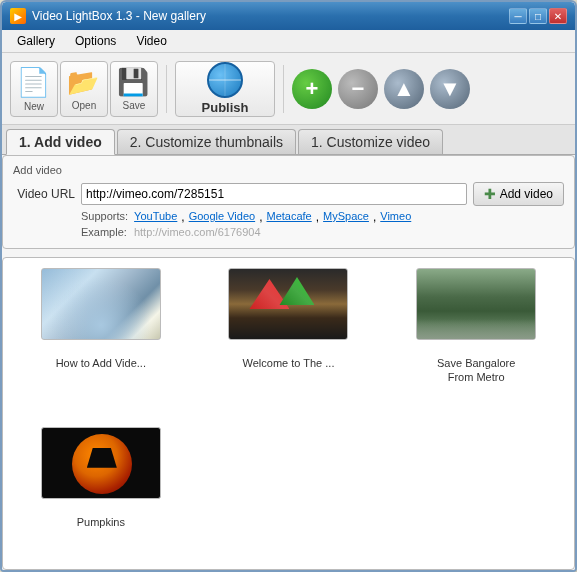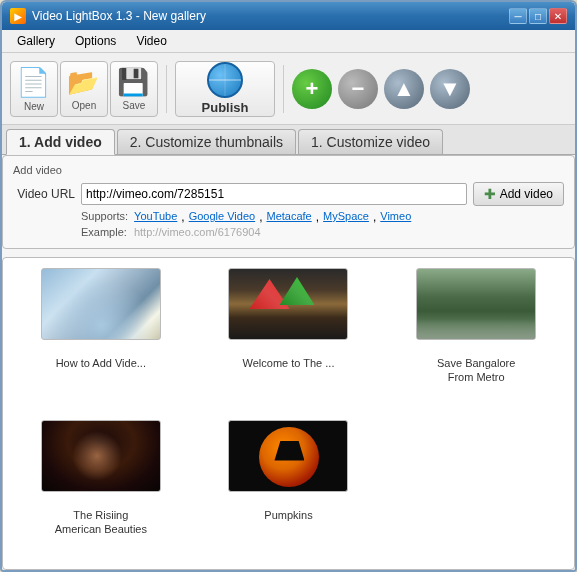--- a/index.html
+++ b/index.html
@@ -518,24 +518,20 @@
       <div class="video-item">
         <div class="video-thumb thumb-2"></div>
         <span class="video-title">Welcome to The ...</span>
       </div>
 
       <div class="video-item">
         <div class="video-thumb thumb-3"></div>
         <span class="video-title">Save Bangalore<br>From Metro</span>
       </div>
 
-      <div class="video-item">
-        <div class="video-thumb thumb-4"></div>
-        <span class="video-title">The Risiing<br>American Beauties</span>
-      </div>
 
 
       <div class="video-item">
         <div class="video-thumb thumb-6"></div>
         <span class="video-title">Pumpkins</span>
       </div>
 
     </div>
   </div>
 </div>

